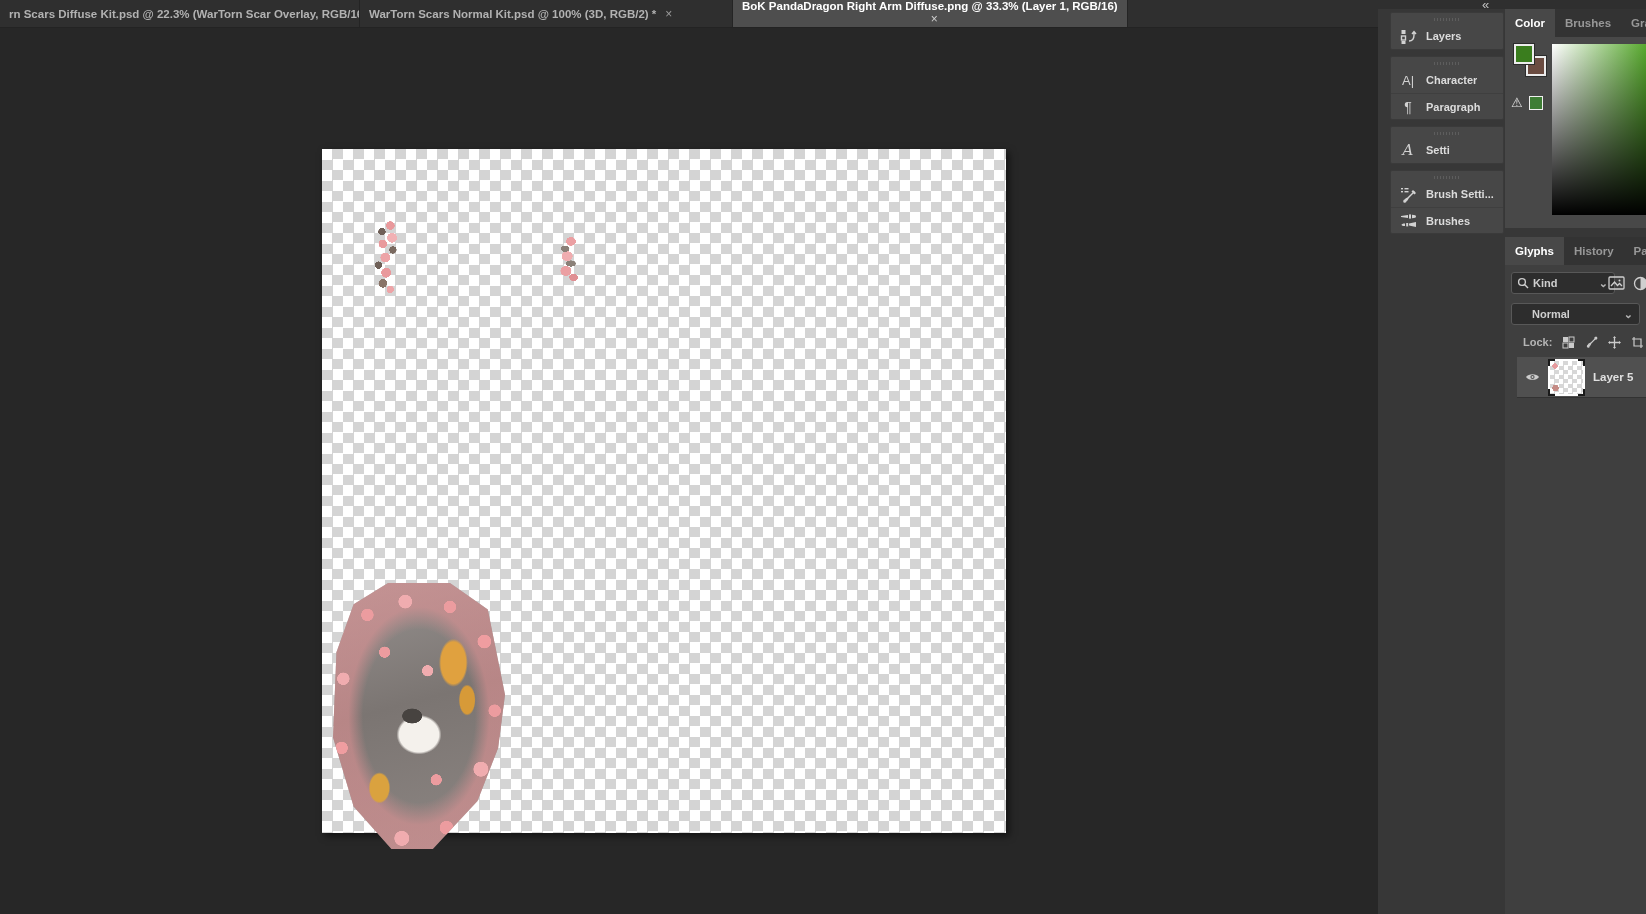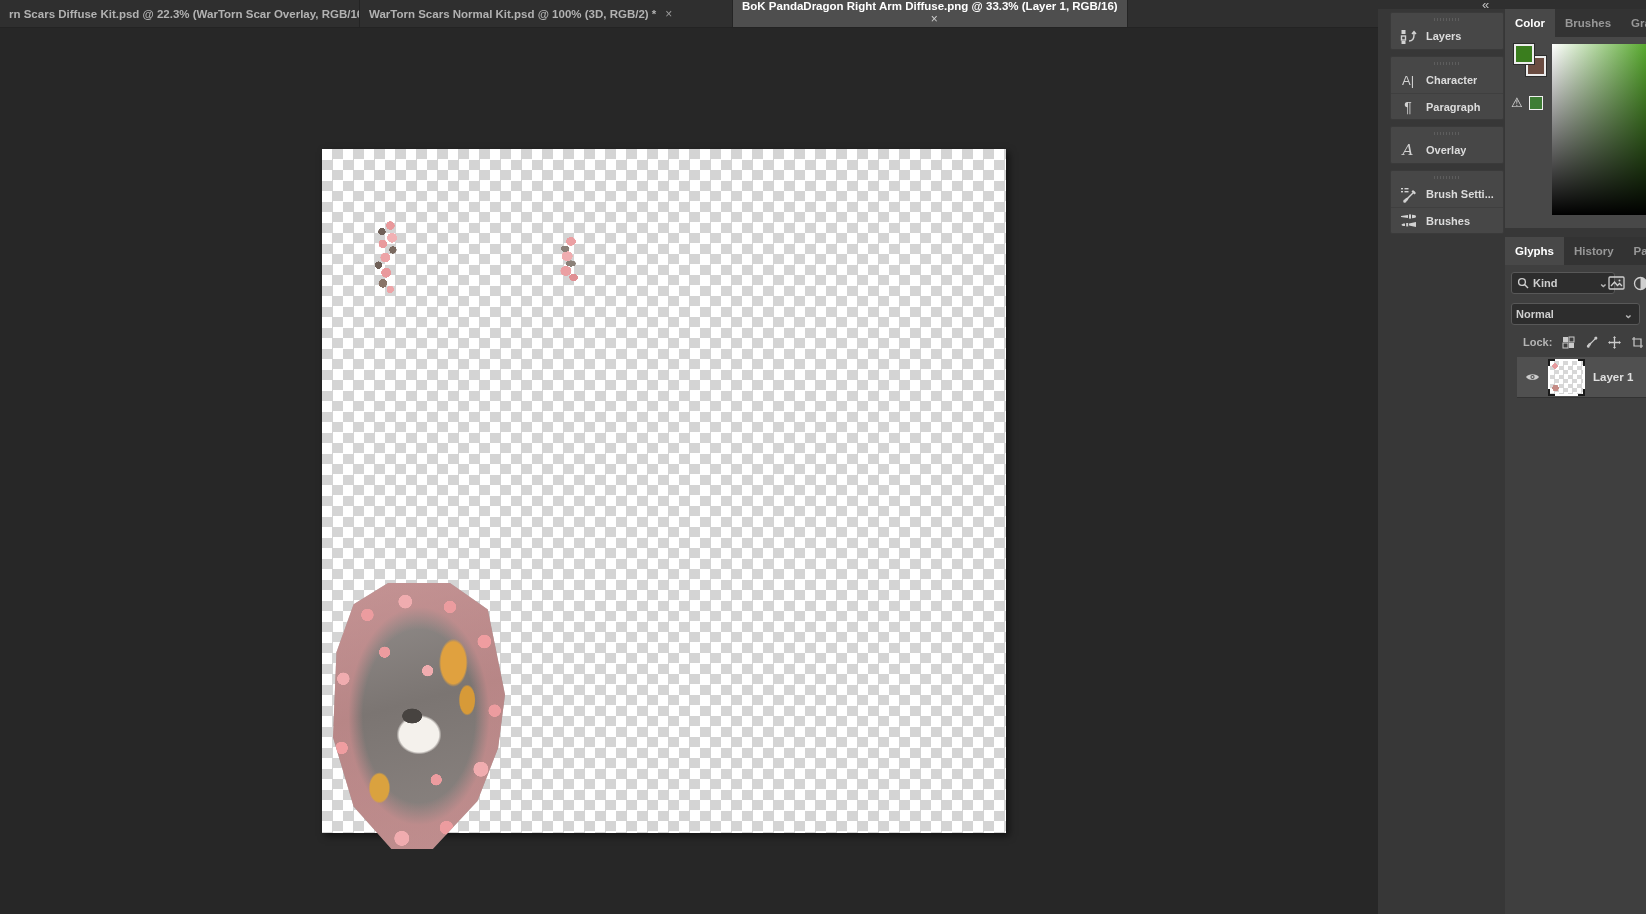--- a/index.html
+++ b/index.html
@@ -114,21 +114,21 @@
 
   .layers-wrap { position:absolute; left:127px; top:237px; width:141px; }
   .layers-body { position:relative; width:141px; height:668px; background:#3f3f3f; }
   .row { position:absolute; left:12px; width:141px; display:flex; align-items:center; }
   .dd { background:#2d2d2d; border:1px solid #585858; border-radius:3px; height:22px;
         display:flex; align-items:center; color:#cfcfcf; font-size:11px; font-weight:600; }
   .dd .chev { margin-left:auto; padding-right:6px; color:#b5b5b5; }
   .kind-dd { position:absolute; left:6px; top:7px; width:104px; padding-left:5px; gap:4px; }
   .sqbtn { position:absolute; top:8px; width:24px; height:20px; display:flex; align-items:center;
            justify-content:center; color:#cfcfcf; }
-  .blend-dd { position:absolute; left:6px; top:38px; width:129px; padding-left:4px; }
+  .blend-dd { position:absolute; left:6px; top:38px; width:129px; padding-left:20px; }
   .lockrow { top:66px; height:22px; padding-left:6px; gap:10px; color:#b5b5b5; font-size:11px; font-weight:600; }
   .lockrow .licon { display:flex; align-items:center; justify-content:center; width:14px; color:#cbcbcb; }
   .layerrow { top:92px; height:41px; background:#505050; border-bottom:1px solid #323232; padding-left:8px; gap:8px; }
   .eye { color:#cccccc; display:flex; align-items:center; }
   .thumb { position:relative; width:37px; height:37px; border:2px solid #ffffff;
            background:conic-gradient(#d7d7d7 0 25%, #ffffff 0 50%, #d7d7d7 0 75%, #ffffff 0) 0 0 / 9px 9px; }
   .thumb .speck1 { position:absolute; left:2px; top:2px; width:6px; height:6px;
                    background:radial-gradient(circle,#e59a9d 0 60%, transparent 62%); }
   .thumb .speck2 { position:absolute; left:2px; bottom:2px; width:7px; height:8px;
                    background:radial-gradient(circle,#c48a84 0 60%, transparent 62%); }
@@ -201,21 +201,21 @@
         <div class="pbtn">
           <span class="pico">¶</span>
           <span class="lbl">Paragraph</span>
         </div>
       </div>
 
       <div class="pgroup">
         <div class="grip"></div>
         <div class="pbtn">
           <span class="pico serif-a">A</span>
-          <span class="lbl">Overlay</span>
+          <span class="lbl">Setti</span>
         </div>
       </div>
 
       <div class="pgroup">
         <div class="grip"></div>
         <div class="pbtn">
           <span class="pico">
             <svg width="17" height="17" viewBox="0 0 17 17">
                 <g stroke="#d2d2d2" fill="#d2d2d2">
                   <rect x="1" y="2" width="2" height="1.4" stroke="none"></rect>
@@ -367,20 +367,20 @@
               </svg>
           </span>
           <span class="thumb">
             <span class="corner tl"></span>
             <span class="corner tr"></span>
             <span class="corner bl"></span>
             <span class="corner br"></span>
             <span class="speck1"></span>
             <span class="speck2"></span>
           </span>
-          <span class="layer-name">Layer 1</span>
+          <span class="layer-name">Layer 5</span>
         </div>
 
       </div>
     </div>
   </div>
 
 </div>
 
 </body></html>

